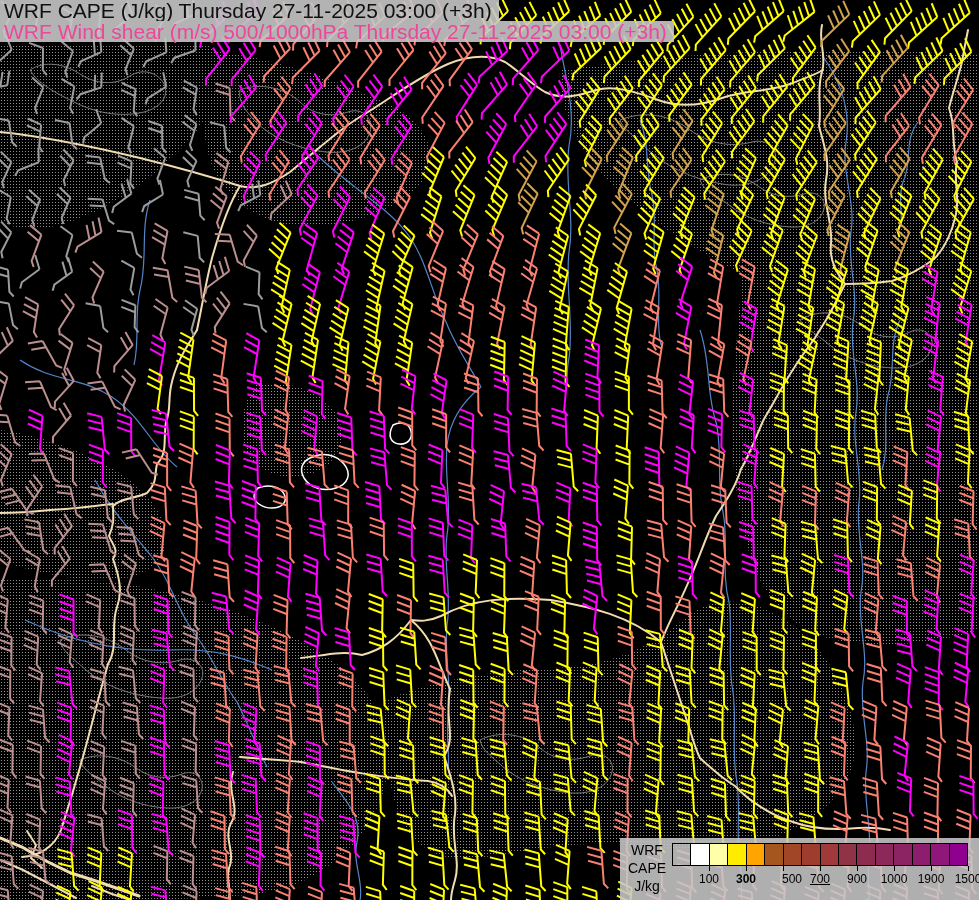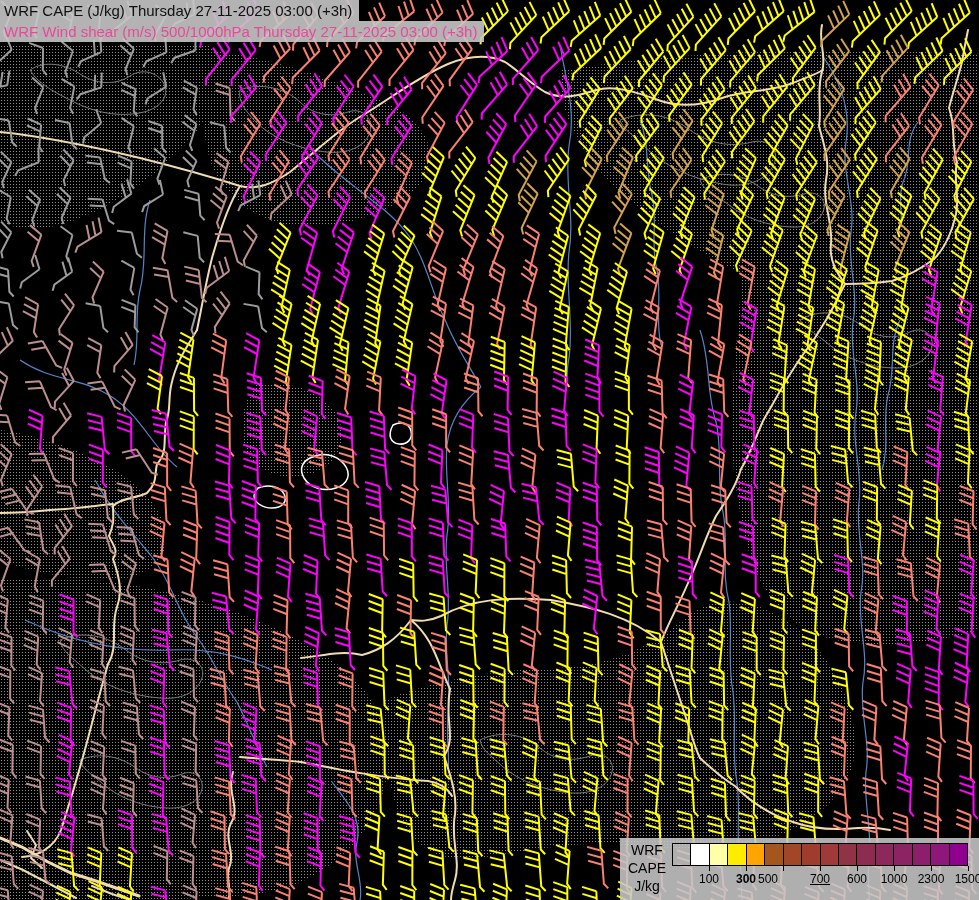--- a/index.html
+++ b/index.html
@@ -1,20 +1,20 @@
 <!DOCTYPE html>
 <html><head>
 <meta charset="utf-8">
 <style>
   html,body{margin:0;padding:0;background:#000;}
   #stage{position:relative;width:979px;height:900px;overflow:hidden;background:#000;
          font-family:"Liberation Sans",sans-serif;}
   #map{position:absolute;left:0;top:0;}
   .title-box{position:absolute;left:0;height:21px;line-height:21px;
-             background:rgba(199,199,199,0.90);color:#101010;font-size:15px;
+             background:rgba(199,199,199,0.90);color:#101010;font-size:21px;
              padding:0 7px 0 4px;white-space:nowrap;z-index:5;}
   #t1{top:0;}
   #t2{top:21px;color:#ec4899;}
   #legend{position:absolute;left:620px;top:838px;width:359px;height:76px;
           background:rgba(199,199,199,0.88);z-index:5;}
   .leg-label{position:absolute;left:5px;top:3px;width:44px;text-align:center;
              font-size:14px;line-height:18px;color:#000;}
   #legbar{position:absolute;left:52px;top:5px;width:296px;height:23px;
           display:flex;border:1px solid #000;box-sizing:border-box;}
   .leg-cell{flex:1 1 auto;height:100%;}
@@ -937,22 +937,22 @@
         <div class="leg-tick" style="left: 163px;"></div>
         <div class="leg-tick" style="left: 200px;"></div>
         <div class="leg-tick" style="left: 237px;"></div>
         <div class="leg-tick" style="left: 274px;"></div>
         <div class="leg-tick" style="left: 311px;"></div>
         <div class="leg-tick" style="left: 348px;"></div>
       </div>
     <div id="legnums">
         <div class="leg-num" style="left: 69px;">100</div>
         <div class="leg-num" style="left: 106px; font-weight: bold;">300</div>
-        <div class="leg-num" style="left: 128px;">500</div>
+        <div class="leg-num" style="left: 152px;">500</div>
         <div class="leg-num" style="left: 180px; text-decoration: underline;">700</div>
-        <div class="leg-num" style="left: 217px;">600</div>
+        <div class="leg-num" style="left: 217px;">900</div>
         <div class="leg-num" style="left: 254px;">1000</div>
-        <div class="leg-num" style="left: 291px;">2300</div>
+        <div class="leg-num" style="left: 291px;">1900</div>
         <div class="leg-num" style="left: 328px;">1500</div>
       </div>
   </div>
 
 </div>
 
 </body></html>

